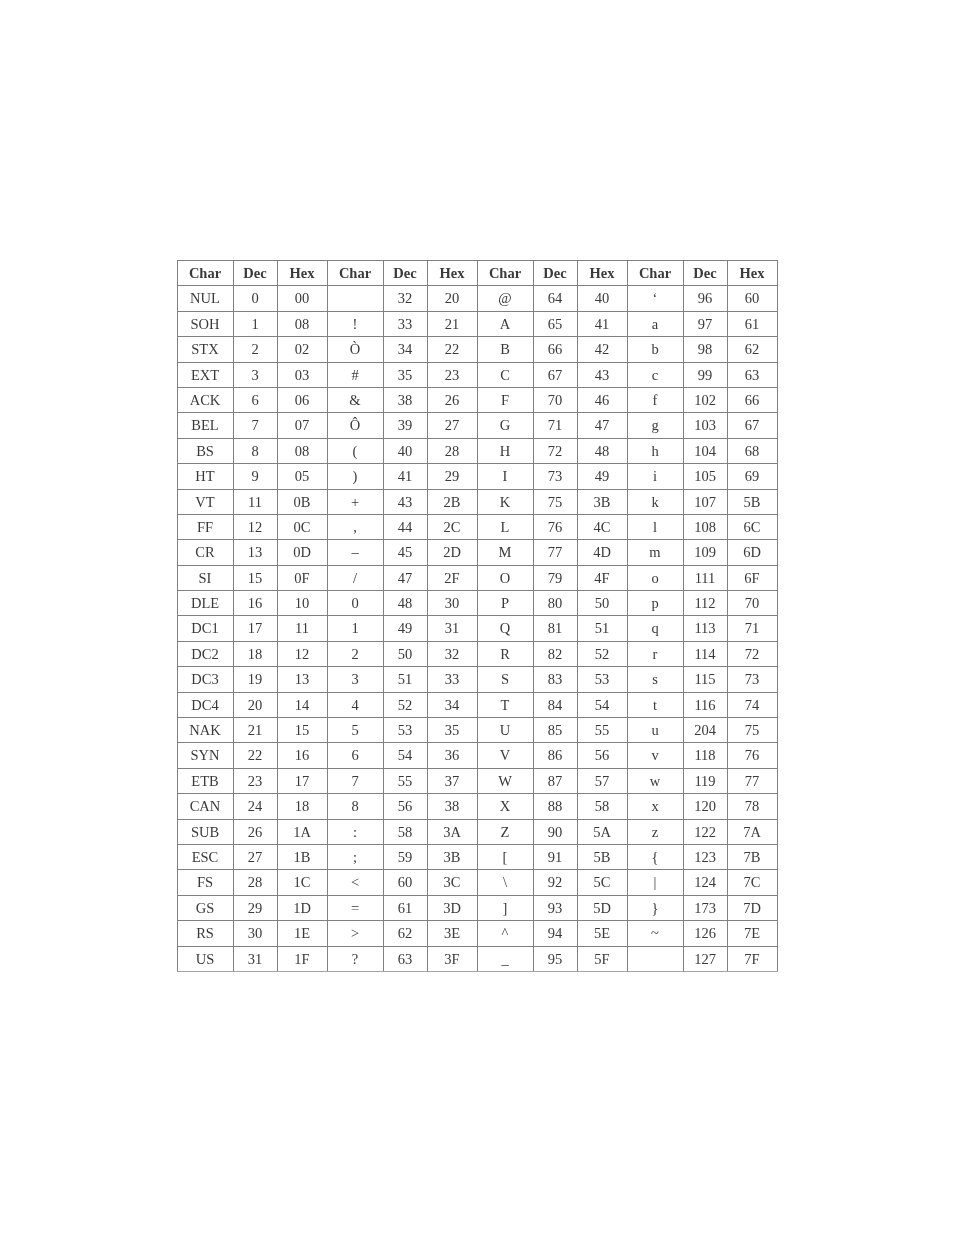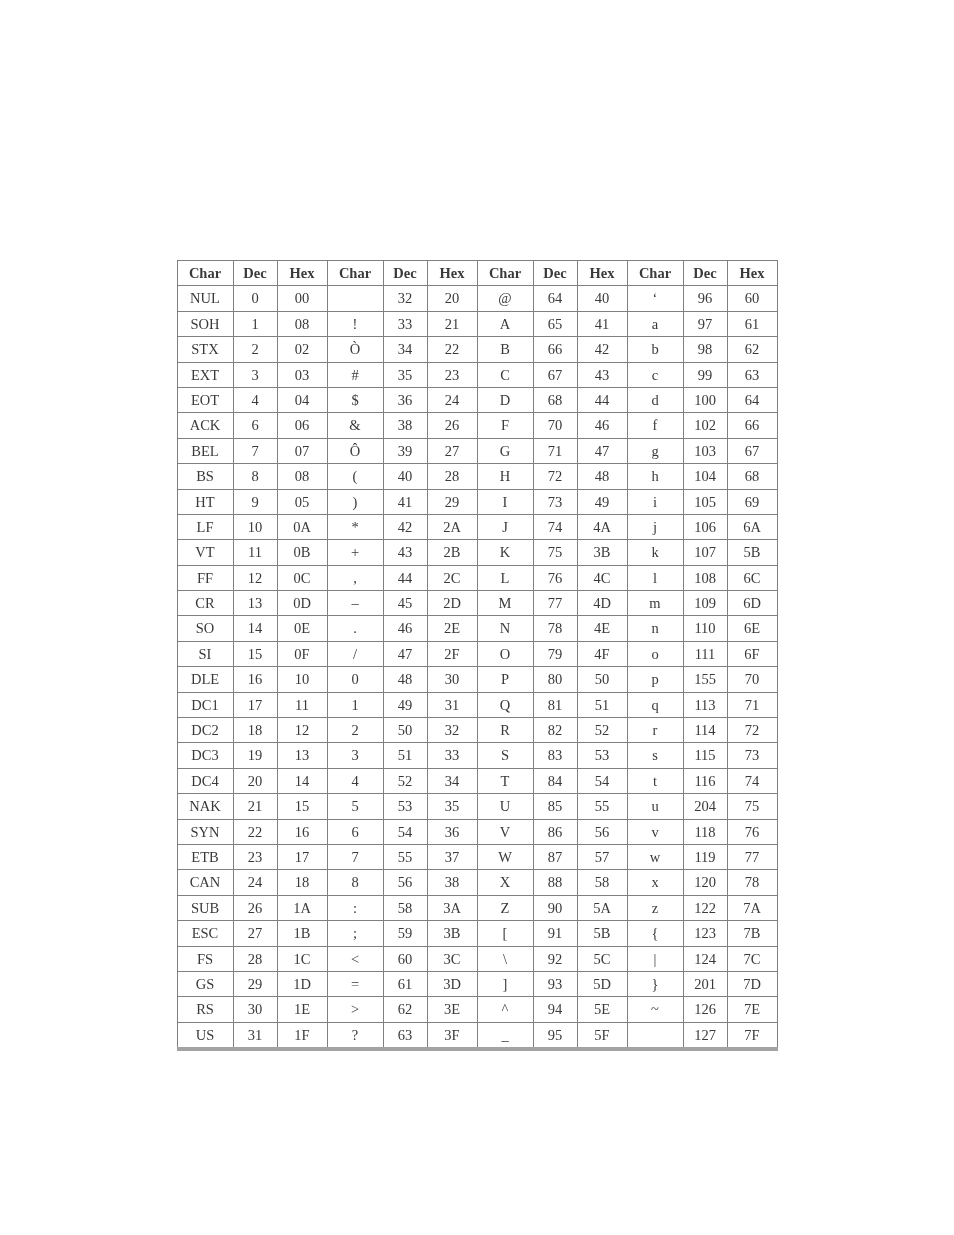--- a/index.html
+++ b/index.html
@@ -39,21 +39,21 @@
   table.ascii thead th {
     font-weight: bold;
     border-top: 1px solid #808080;
     border-bottom: 1px solid #808080;
   }
   
   table.ascii tbody tr td {
     border-top: 1px solid #808080;
   }
   table.ascii tbody tr:last-child td {
-    border-bottom: 4px solid #a3a3a3;
+    border-bottom: 1px solid #a3a3a3;
   }
 </style>
 </head>
 <body>
 
 <div class="page">
   <table class="ascii">
     <colgroup>
       <col class="char">
         <col class="dec">
@@ -135,34 +135,20 @@
           <td>35</td>
           <td>23</td>
           <td>C</td>
           <td>67</td>
           <td>43</td>
           <td>c</td>
           <td>99</td>
           <td>63</td>
         </tr>
         <tr>
-          <td>EOT</td>
-          <td>4</td>
-          <td>04</td>
-          <td>$</td>
-          <td>36</td>
-          <td>24</td>
-          <td>D</td>
-          <td>68</td>
-          <td>44</td>
-          <td>d</td>
-          <td>100</td>
-          <td>64</td>
-        </tr>
-        <tr>
           <td>ACK</td>
           <td>6</td>
           <td>06</td>
           <td>&amp;</td>
           <td>38</td>
           <td>26</td>
           <td>F</td>
           <td>70</td>
           <td>46</td>
           <td>f</td>
@@ -205,34 +191,20 @@
           <td>41</td>
           <td>29</td>
           <td>I</td>
           <td>73</td>
           <td>49</td>
           <td>i</td>
           <td>105</td>
           <td>69</td>
         </tr>
         <tr>
-          <td>LF</td>
-          <td>10</td>
-          <td>0A</td>
-          <td>*</td>
-          <td>42</td>
-          <td>2A</td>
-          <td>J</td>
-          <td>74</td>
-          <td>4A</td>
-          <td>j</td>
-          <td>106</td>
-          <td>6A</td>
-        </tr>
-        <tr>
           <td>VT</td>
           <td>11</td>
           <td>0B</td>
           <td>+</td>
           <td>43</td>
           <td>2B</td>
           <td>K</td>
           <td>75</td>
           <td>3B</td>
           <td>k</td>
@@ -261,34 +233,20 @@
           <td>45</td>
           <td>2D</td>
           <td>M</td>
           <td>77</td>
           <td>4D</td>
           <td>m</td>
           <td>109</td>
           <td>6D</td>
         </tr>
         <tr>
-          <td>SO</td>
-          <td>14</td>
-          <td>0E</td>
-          <td>.</td>
-          <td>46</td>
-          <td>2E</td>
-          <td>N</td>
-          <td>78</td>
-          <td>4E</td>
-          <td>n</td>
-          <td>110</td>
-          <td>6E</td>
-        </tr>
-        <tr>
           <td>SI</td>
           <td>15</td>
           <td>0F</td>
           <td>/</td>
           <td>47</td>
           <td>2F</td>
           <td>O</td>
           <td>79</td>
           <td>4F</td>
           <td>o</td>
@@ -299,21 +257,21 @@
           <td>DLE</td>
           <td>16</td>
           <td>10</td>
           <td>0</td>
           <td>48</td>
           <td>30</td>
           <td>P</td>
           <td>80</td>
           <td>50</td>
           <td>p</td>
-          <td>155</td>
+          <td>112</td>
           <td>70</td>
         </tr>
         <tr>
           <td>DC1</td>
           <td>17</td>
           <td>11</td>
           <td>1</td>
           <td>49</td>
           <td>31</td>
           <td>Q</td>
@@ -467,21 +425,21 @@
           <td>GS</td>
           <td>29</td>
           <td>1D</td>
           <td>=</td>
           <td>61</td>
           <td>3D</td>
           <td>]</td>
           <td>93</td>
           <td>5D</td>
           <td>}</td>
-          <td>201</td>
+          <td>173</td>
           <td>7D</td>
         </tr>
         <tr>
           <td>RS</td>
           <td>30</td>
           <td>1E</td>
           <td>&gt;</td>
           <td>62</td>
           <td>3E</td>
           <td>^</td>

